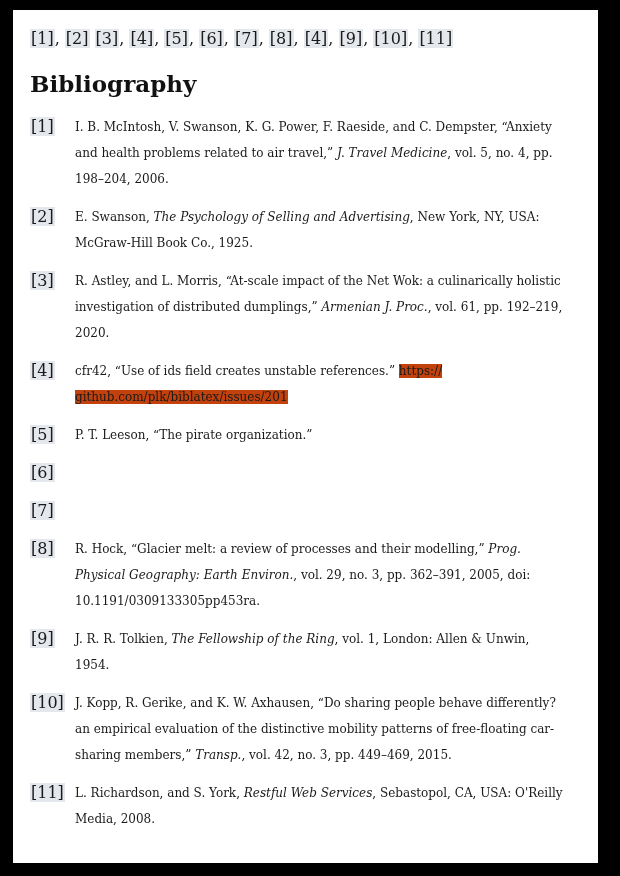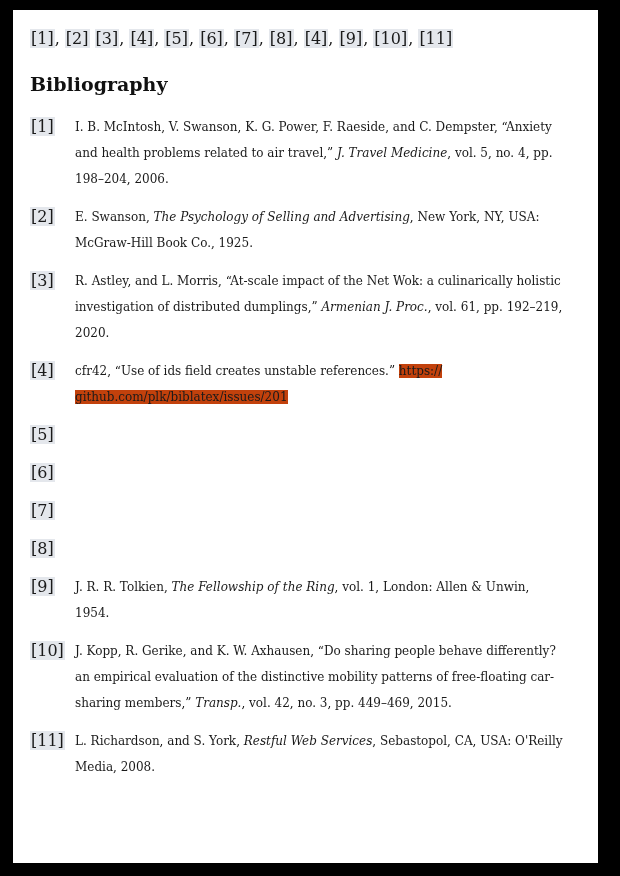--- a/index.html
+++ b/index.html
@@ -30,21 +30,21 @@
     margin: 0;
     font-size: 16px;
     line-height: 21px;
     white-space: nowrap;
   }
   .cite-mark {
     background: #e4e7ec;
     padding: 0 1px;
   }
   h1.bib-heading {
-    font-size: 19px;
+    font-size: 23px;
     line-height: 30px;
     margin: 20px 0 0 0;
     font-weight: bold;
     color: #111111;
   }
   .reflist {
     margin-top: 15px;
   }
   .ref {
     display: flex;
@@ -86,29 +86,31 @@
       <div class="ref">
         <span class="ref-label"><span class="cite-mark">[3]</span></span>
         <p class="ref-text"><span class="seg-normal">R. Astley, and L. Morris, “At-scale impact of the Net Wok: a culinarically holistic investigation of distributed dumplings,” </span><span class="seg-italic">Armenian J. Proc.</span><span class="seg-normal">, vol. 61, pp. 192–219, 2020.</span></p>
       </div>
       <div class="ref">
         <span class="ref-label"><span class="cite-mark">[4]</span></span>
         <p class="ref-text"><span class="seg-normal">cfr42, “Use of ids field creates unstable references.” </span><span class="seg-link">https://</span><wbr><span class="seg-link">github.com/plk/biblatex/issues/201</span></p>
       </div>
       <div class="ref">
         <span class="ref-label"><span class="cite-mark">[5]</span></span>
+        <p class="ref-text"><span class="seg-normal">P. T. Leeson, “The pirate organization.”</span></p>
       </div>
       <div class="ref">
         <span class="ref-label"><span class="cite-mark">[6]</span></span>
       </div>
       <div class="ref">
         <span class="ref-label"><span class="cite-mark">[7]</span></span>
       </div>
       <div class="ref">
         <span class="ref-label"><span class="cite-mark">[8]</span></span>
+        <p class="ref-text"><span class="seg-normal">R. Hock, “Glacier melt: a review of processes and their modelling,” </span><span class="seg-italic">Prog. Physical Geography: Earth Environ.</span><span class="seg-normal">, vol. 29, no. 3, pp. 362–391, 2005, doi: 10.1191/0309133305pp453ra.</span></p>
       </div>
       <div class="ref">
         <span class="ref-label"><span class="cite-mark">[9]</span></span>
         <p class="ref-text"><span class="seg-normal">J. R. R. Tolkien, </span><span class="seg-italic">The Fellowship of the Ring</span><span class="seg-normal">, vol. 1, London: Allen &amp; Unwin, 1954.</span></p>
       </div>
       <div class="ref">
         <span class="ref-label"><span class="cite-mark">[10]</span></span>
         <p class="ref-text"><span class="seg-normal">J. Kopp, R. Gerike, and K. W. Axhausen, “Do sharing people behave differently? an empirical evaluation of the distinctive mobility patterns of free-floating car-sharing members,” </span><span class="seg-italic">Transp.</span><span class="seg-normal">, vol. 42, no. 3, pp. 449–469, 2015.</span></p>
       </div>
       <div class="ref">

